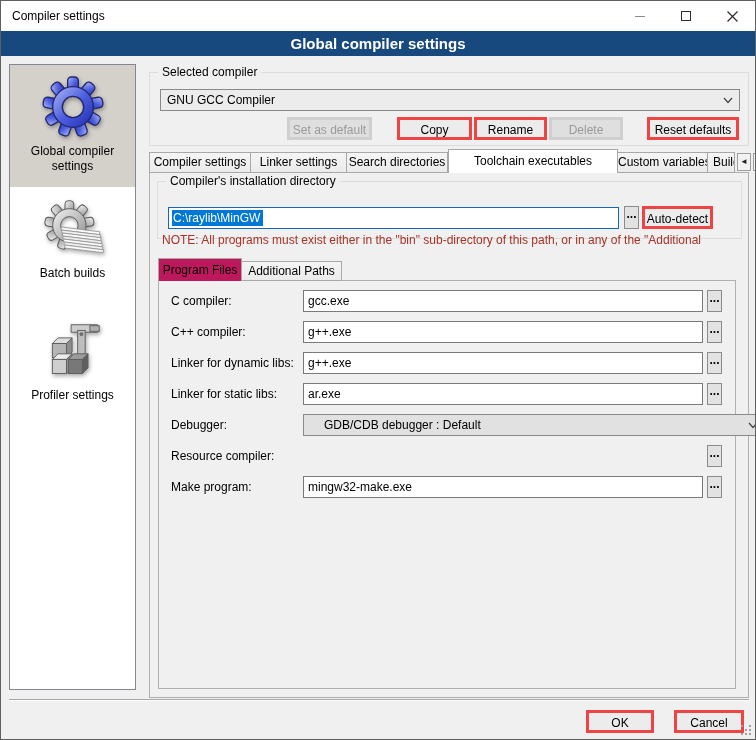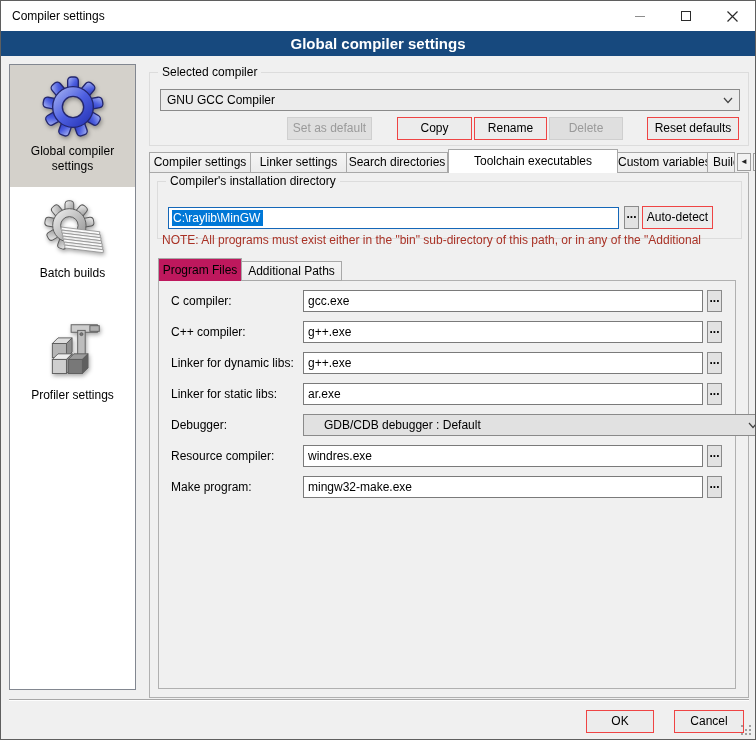--- a/index.html
+++ b/index.html
@@ -29,21 +29,21 @@
   .icon-shadow { filter: drop-shadow(1px 2px 2px rgba(0,0,0,.35)); }
   
   .groupbox { position: absolute; border: 1px solid #dcdcdc; text-decoration: underline; }
   .legend { position: absolute; top: -8px; left: 8px; background: #f0f0f0; padding: 0 4px; line-height: 15px; }
   
   #grp-compiler { left: 148px; top: 71px; width: 600px; height: 74px; }
   .combo { position: absolute; left: 10px; top: 16px; width: 580px; height: 22px;
            background: #ececec; border: 1px solid #8a8a8a; display: flex; align-items: center; padding: 0 6px; }
   .combo .val { flex: 1; }
   .chev { width: 10px; height: 10px; flex: none; }
-  .btn { position: absolute; height: 23px; background: #ececec; border: 1px solid #ef4444;
+  .btn { position: absolute; height: 23px; background: #ececec; border: 3px solid #ef4444;
          font-size: 12px; text-align: center; line-height: 21px; cursor: default; }
   .btn.disabled { background: #dfdfdf; border-color: #cfcfcf; color: #9a9a9a; }
   
   .tabrow { position: absolute; left: 148px; top: 148px; height: 24px; display: flex; align-items: flex-end; z-index: 3; }
   .tab { height: 21px; border: 1px solid #a8a8a8; border-left-width: 0; background: linear-gradient(#f5f5f5,#ebebeb);
          text-align: center; line-height: 19px; white-space: nowrap; overflow: hidden; cursor: default; }
   .tab:first-child { border-left-width: 1px; }
   .tab.active { height: 24px; background: #fff; border-left-width: 1px; border-bottom: none; line-height: 23px; z-index: 4; }
   .tab-scroll { width: 14px; height: 18px; margin: 0 0 2px 2px; background: #f2f2f2; border: 1px solid #9e9e9e;
                 font-size: 8px; line-height: 16px; text-align: center; color: #222; cursor: default; }
@@ -270,21 +270,20 @@
         <div class="fselect">
           <span class="val">GDB/CDB debugger : Default</span>
           <svg class="chev" viewBox="0 0 10 10">
               <polyline points="1,3 5,7.5 9,3" fill="none" stroke="#444" stroke-width="1.2"></polyline>
             </svg>
         </div>
       </div>
 
       <div class="frow" style="top:164px;">
         <span class="flabel">Resource compiler:</span>
-        <input value="windres.exe" style="">
         <div class="mini-browse">...</div>
       </div>
 
       <div class="frow" style="top:195px;">
         <span class="flabel">Make program:</span>
         <input value="mingw32-make.exe" style="">
         <div class="mini-browse">...</div>
       </div>
 
     </div>

